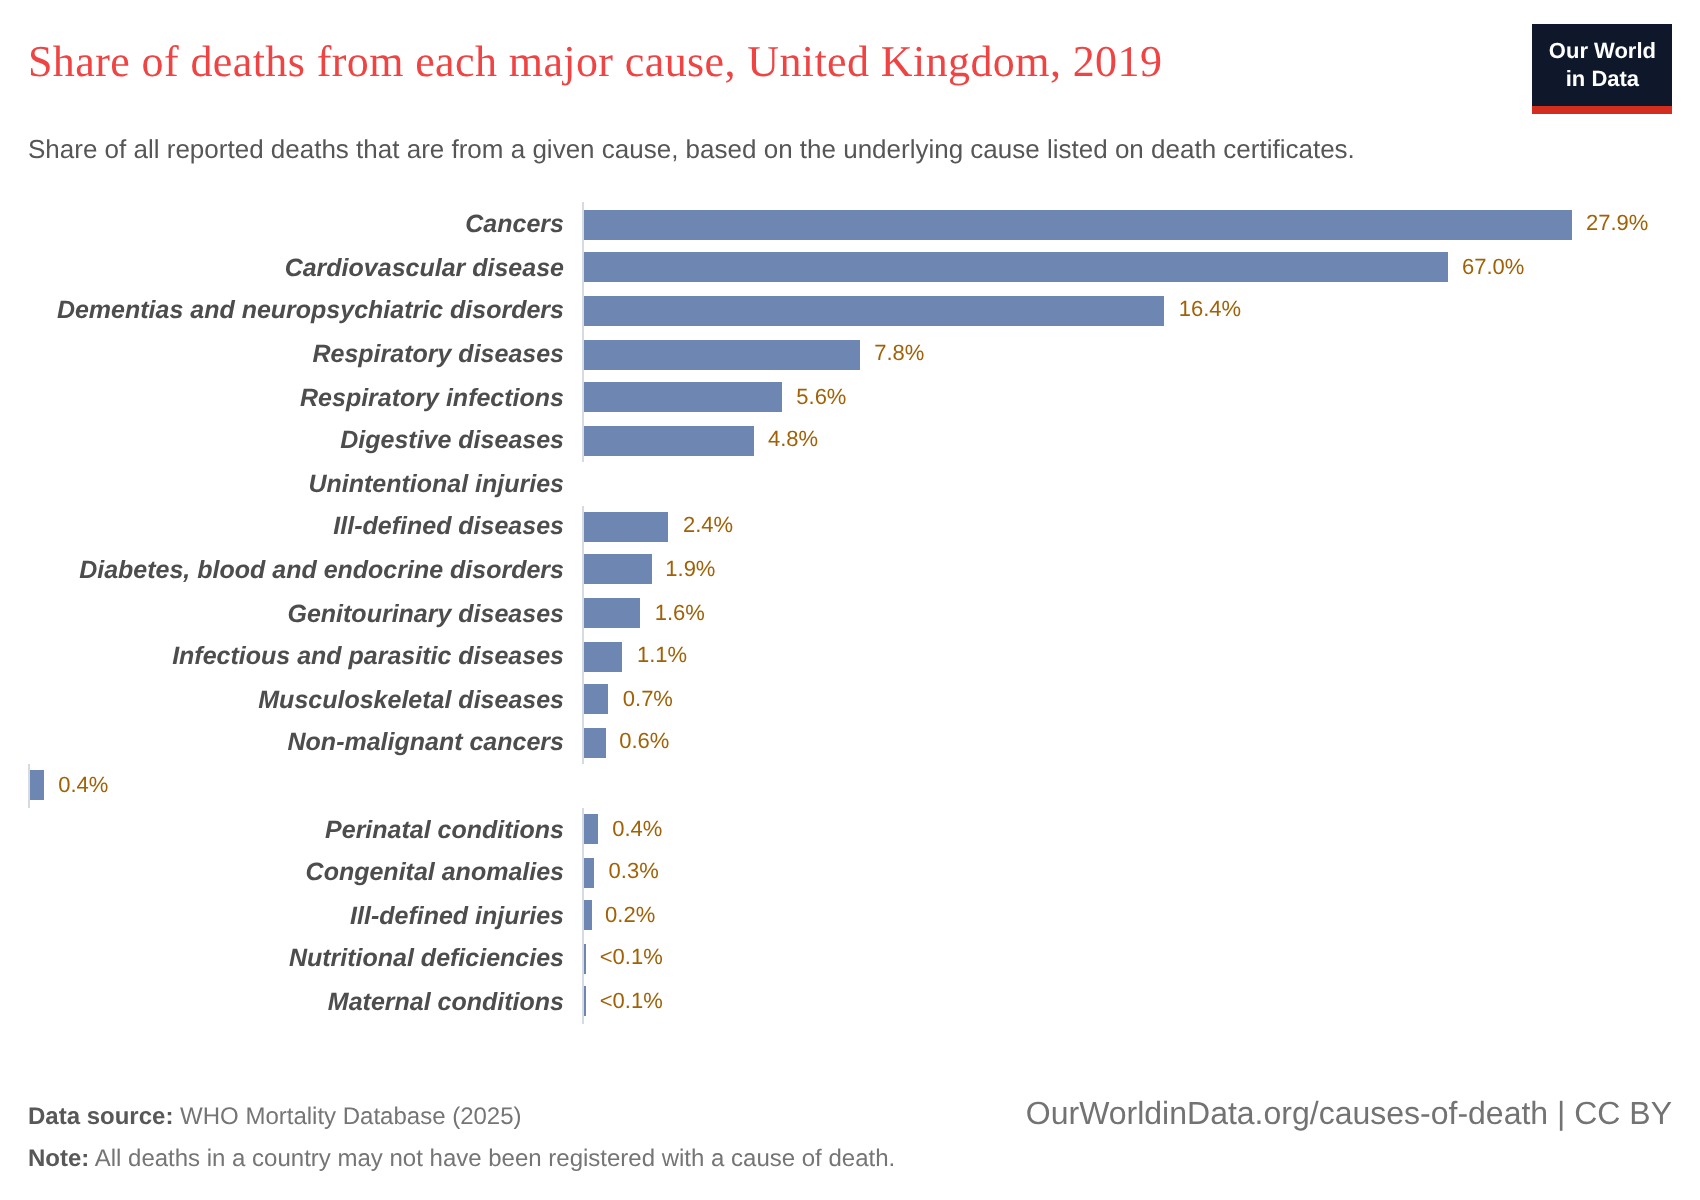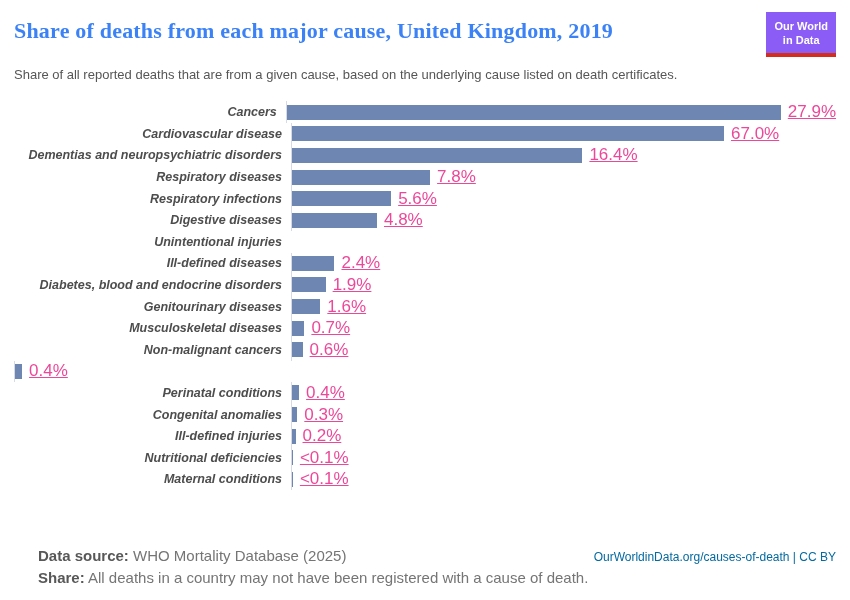--- a/index.html
+++ b/index.html
@@ -4,49 +4,49 @@
 <style>
   * { margin:0; padding:0; box-sizing:border-box; }
   html,body { background:#fff; }
   .page {
     width:850px; height:600px; background:#ffffff; position:relative;
     font-family:"Liberation Sans", sans-serif; padding:12px 14px 12px 14px;
     overflow:hidden;
   }
   .header-row { display:flex; justify-content:space-between; align-items:flex-start; }
   .title {
-    font-family:"Liberation Serif", serif; font-weight:700; font-size:22px;
-    color:#3b82f6; letter-spacing:0.2px; margin-top:6px;
+    font-family:"Liberation Serif", serif; font-weight:400; font-size:22px;
+    color:#ef4444; letter-spacing:0.2px; margin-top:6px;
   }
   .logo {
-    flex:0 0 auto; background:#8b5cf6; color:#ffffff; text-align:center;
+    flex:0 0 auto; background:#0f172a; color:#ffffff; text-align:center;
     font-size:11px; font-weight:700; line-height:1.3; padding:7px 8px 5px 8px;
     border-bottom:4px solid #d32d1f; margin-top:0;
   }
   .subtitle {
     font-size:13px; color:#565656; line-height:1.45; max-width:672px; margin-top:9px;
   }
   .chart { margin-top:17px; }
   .row { display:flex; align-items:center; height:21.6px; }
   .cat {
     width:277px; text-align:right; padding-right:9px; font-size:12.5px;
     font-weight:700; color:#4d4d4d; white-space:nowrap; overflow:hidden;font-style:italic;
   }
   .barwrap {
     flex:1; align-self:stretch; border-left:1px solid #d6dbe3;
     display:flex; align-items:center;
   }
   .bar { height:15px; background:#6e87b2; }
-  .val { font-size:17px; color:#ec4899; margin-left:7px; white-space:nowrap;text-decoration:underline; }
+  .val { font-size:11px; color:#a16207; margin-left:7px; white-space:nowrap; }
   .footer { position:absolute; left:14px; right:14px; bottom:14px; }
   .footer-row { display:flex; justify-content:space-between; align-items:baseline; }
-  .src, .note { font-size:15px; color:#757575;margin-left:24px; }
+  .src, .note { font-size:12px; color:#757575; }
   .note { margin-top:5px; }
   .b { font-weight:700; color:#585858; }
-  .cc-link { font-size:12px; color:#0369a1; text-decoration:none; }
+  .cc-link { font-size:16px; color:#737373; text-decoration:none; }
 </style>
 </head>
 <body>
 
 <div class="page">
 
   <div class="header-row">
     <h1 class="title">Share of deaths from each major cause, United Kingdom, 2019</h1>
     <div class="logo">
       <div>Our World</div>
@@ -117,20 +117,27 @@
         </div>
       </div>
       <div class="row">
         <div class="cat">Genitourinary diseases</div>
         <div class="barwrap">
           <div class="bar" style="width: 28.3297px; background: rgb(110, 135, 178);"></div>
           <span class="val">1.6%</span>
         </div>
       </div>
       <div class="row">
+        <div class="cat">Infectious and parasitic diseases</div>
+        <div class="barwrap">
+          <div class="bar" style="width: 19.4767px; background: rgb(110, 135, 178);"></div>
+          <span class="val">1.1%</span>
+        </div>
+      </div>
+      <div class="row">
         <div class="cat">Musculoskeletal diseases</div>
         <div class="barwrap">
           <div class="bar" style="width: 12.3943px; background: rgb(110, 135, 178);"></div>
           <span class="val">0.7%</span>
         </div>
       </div>
       <div class="row">
         <div class="cat">Non-malignant cancers</div>
         <div class="barwrap">
           <div class="bar" style="width: 10.6237px; background: rgb(110, 135, 178);"></div>
@@ -182,18 +189,18 @@
 
   <div class="footer">
     <div class="footer-row">
       <div class="src">
         <span class="b">Data source:</span>
         <span>WHO Mortality Database (2025)</span>
       </div>
       <a class="cc-link" href="#">OurWorldinData.org/causes-of-death | CC BY</a>
     </div>
     <div class="note">
-      <span class="b">Share:</span>
+      <span class="b">Note:</span>
       <span>All deaths in a country may not have been registered with a cause of death.</span>
     </div>
   </div>
 
 </div>
 
 </body></html>

